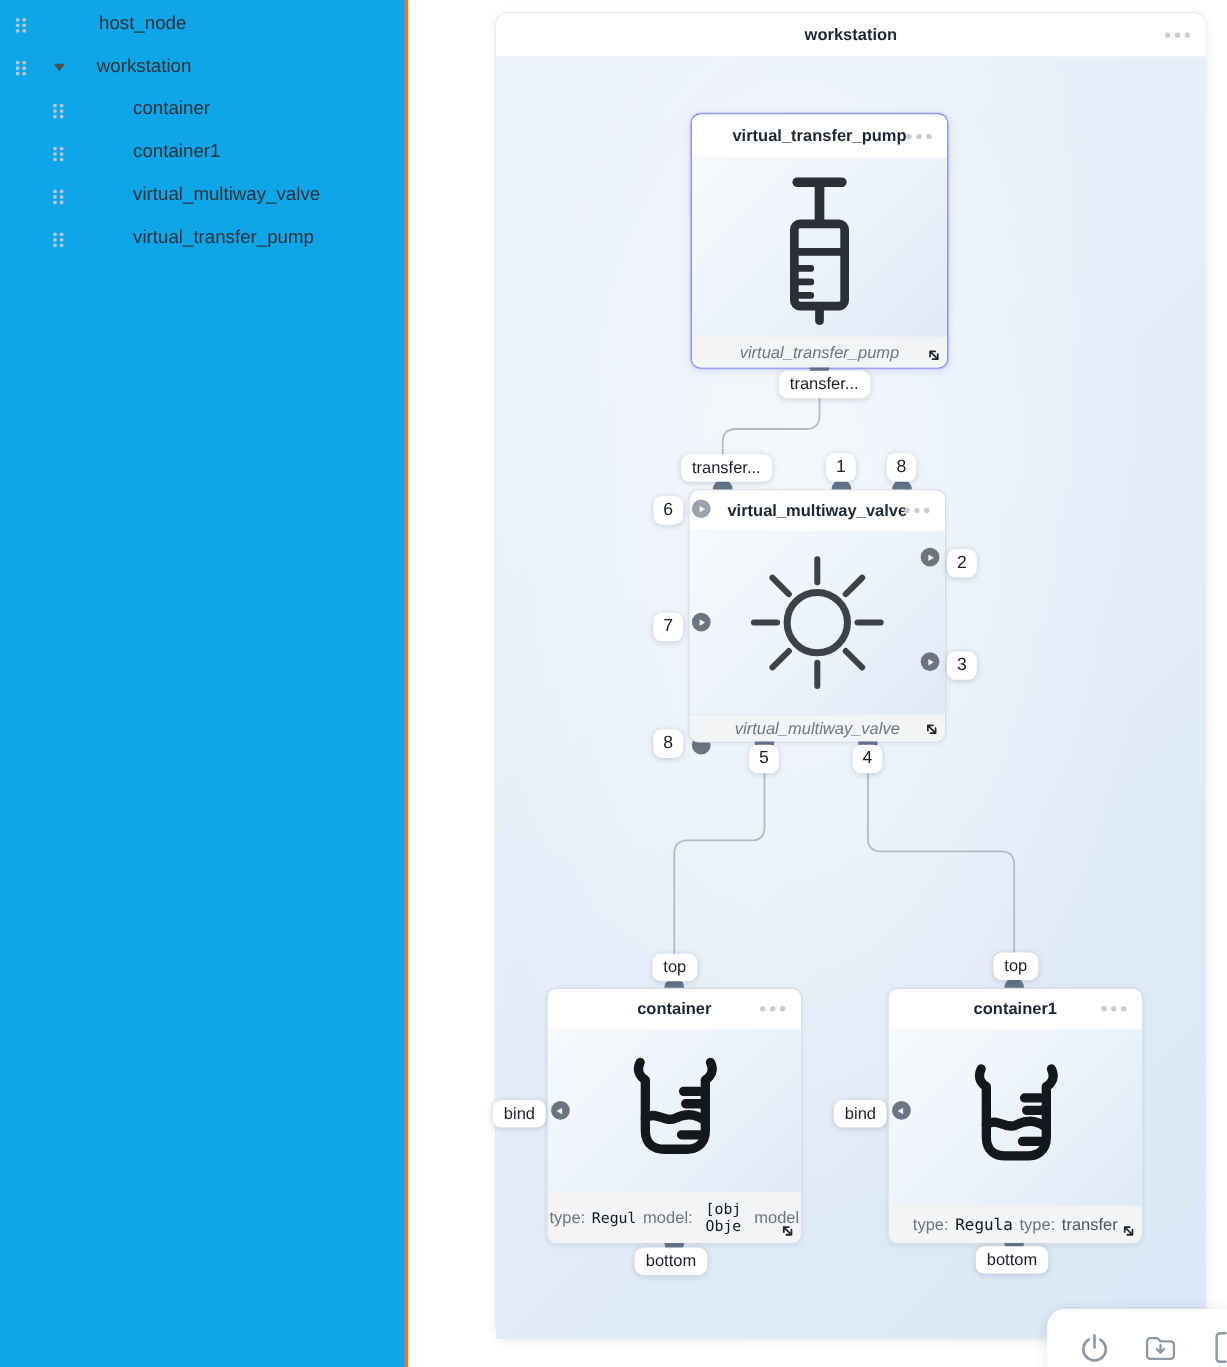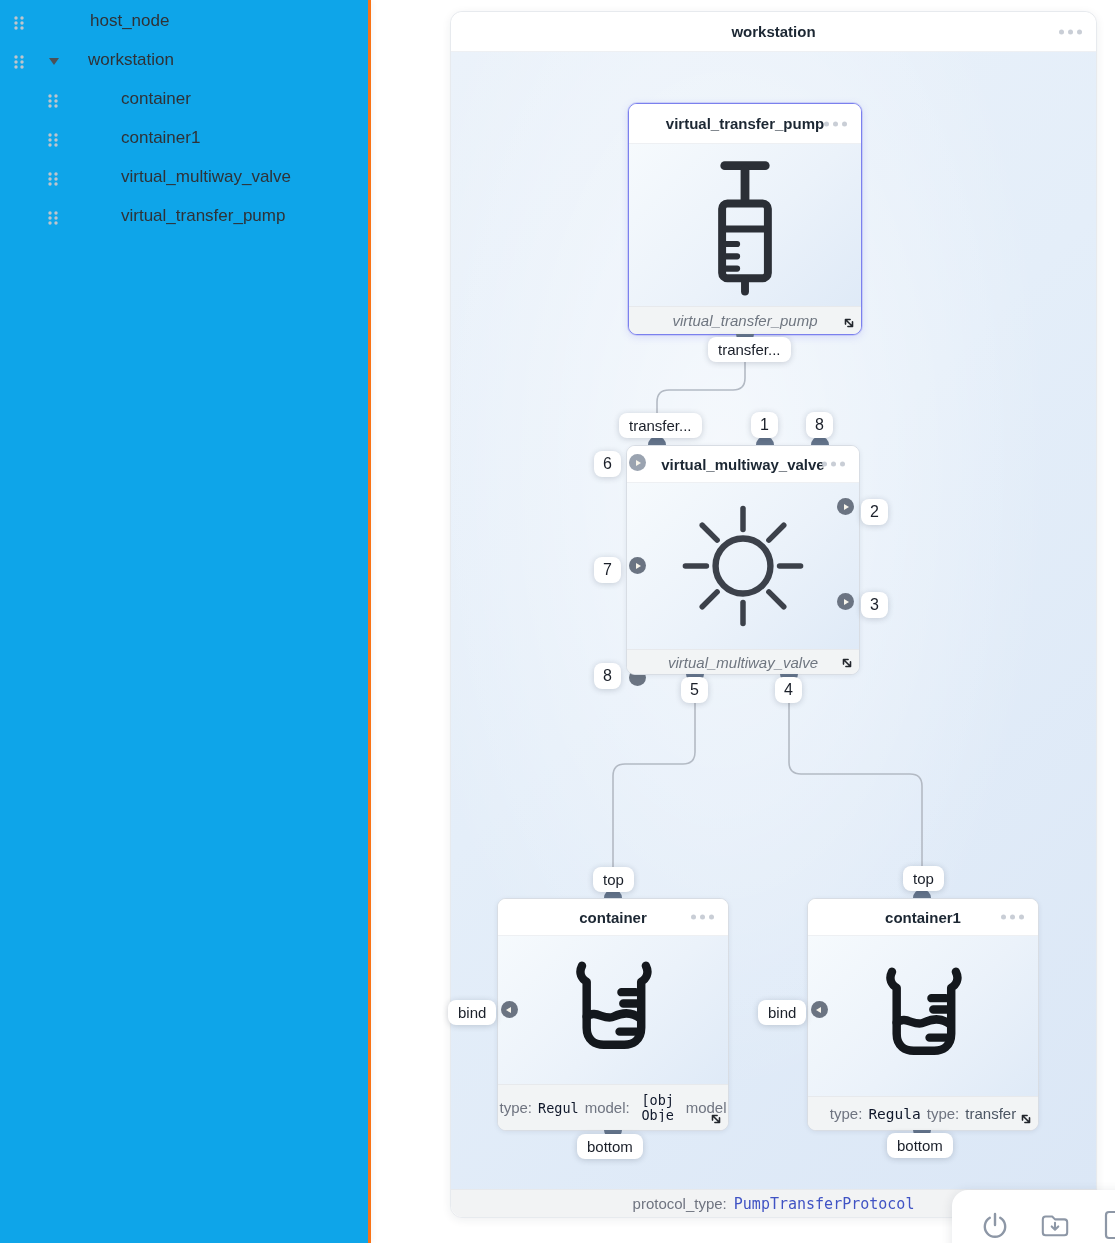--- a/index.html
+++ b/index.html
@@ -171,24 +171,20 @@
 <div class="workstation">
   <div class="ws-header">
     <span class="ws-title">workstation</span>
     <span class="dots-menu">
         <i></i>
         <i></i>
         <i></i>
       </span>
   </div>
   <div class="ws-body"></div>
-  <div class="ws-footer">
-    <span class="footer-label">protocol_type:</span>
-    <span class="mono-val" style="font-size:15px">PumpTransferProtocol</span>
-  </div>
 </div>
 
 <svg id="edges">
   <g fill="none" stroke="#b3bac4" stroke-width="1.6">
     <path d="M745,336 L745,378 Q745,390 733,390 L669,390 Q657,390 657,402 L657,444"></path>
     <path d="M695,676 L695,752 Q695,764 683,764 L625,764 Q613,764 613,776 L613,896"></path>
     <path d="M789,676 L789,762 Q789,774 801,774 L910,774 Q922,774 922,786 L922,896"></path>
   </g>
 </svg>
 

